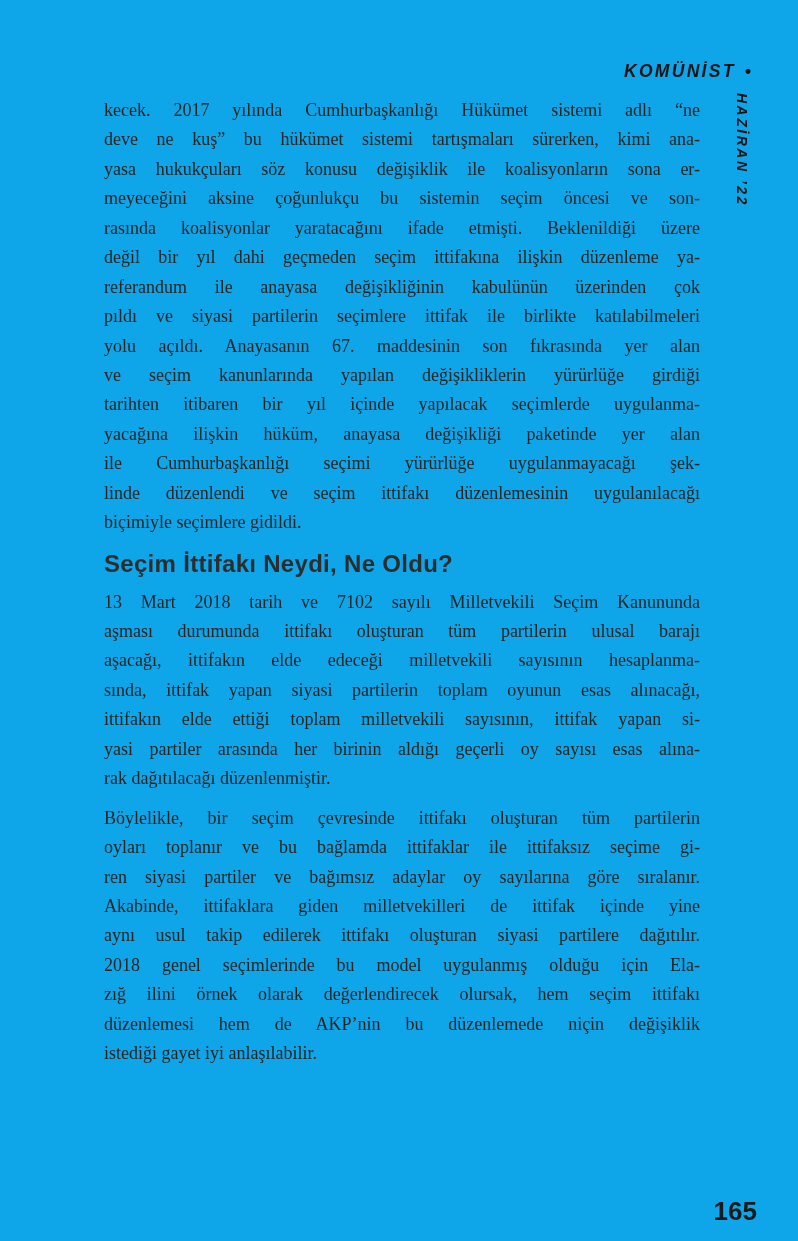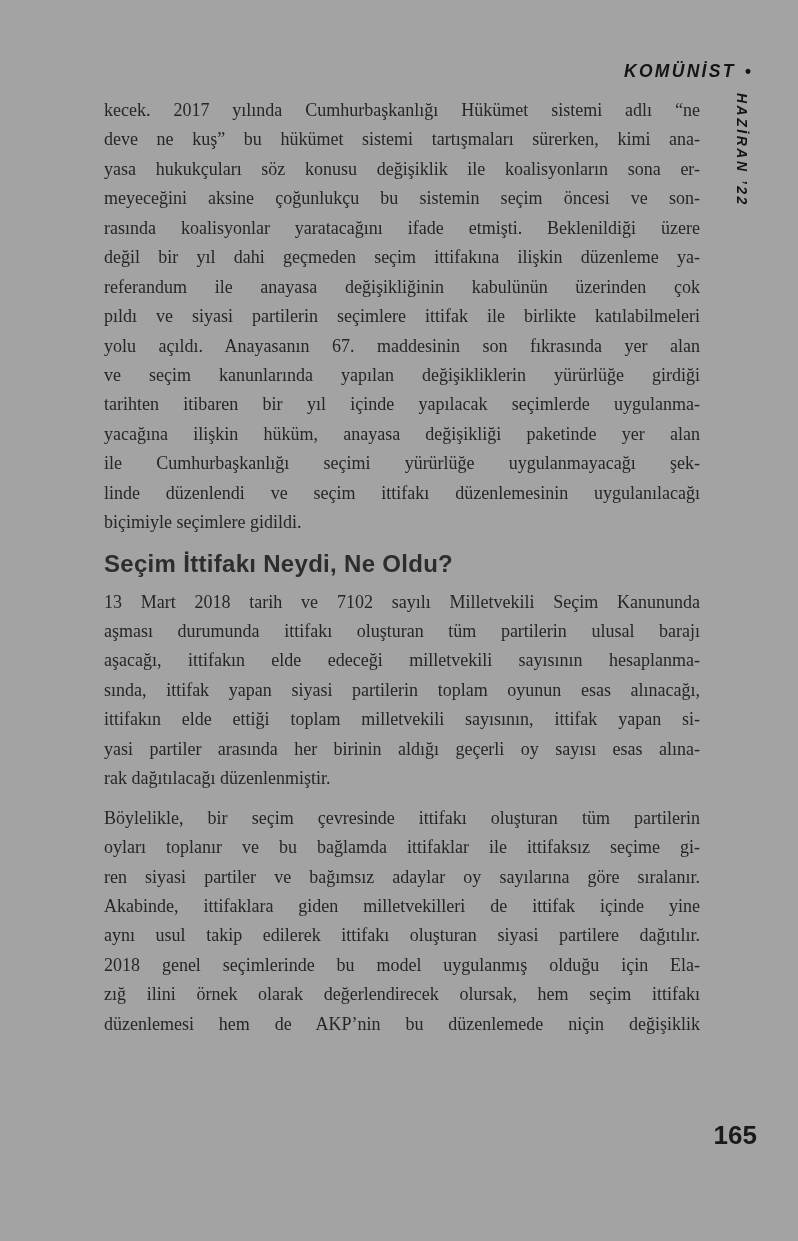--- a/index.html
+++ b/index.html
@@ -1,21 +1,21 @@
 <!DOCTYPE html>
 <html><head>
 <meta charset="utf-8">
 <style>
   * { margin: 0; padding: 0; box-sizing: border-box; }
   html, body { background: #e8e8e8; }
   .page {
     position: relative;
     width: 798px;
     height: 1241px;
-    background: #a3a3a3;
+    background: #0ea5e9;
     overflow: hidden;
     font-family: "Liberation Serif", "DejaVu Serif", serif;
   }
   
   .running-header {
     position: absolute;
     top: 60px;
     right: 47px;
     display: flex;
     align-items: center;
@@ -77,21 +77,21 @@
     font-size: 24px;
     line-height: 30px;
     letter-spacing: 0.3px;
     color: #2d2d2d;
     margin: 11px 0 9px 0;
   }
   .para3 { margin-top: 10px; }
   
   .page-number {
     position: absolute;
-    top: 1120px;
+    top: 1196px;
     right: 41px;
     font-family: "Liberation Sans", "DejaVu Sans", sans-serif;
     font-weight: 700;
     font-size: 26px;
     color: #1a1a1a;
   }
 </style>
 </head>
 <body>
 
@@ -138,19 +138,20 @@
 
     <div class="para para3">
         <div class="text-line">Böylelikle, bir seçim çevresinde ittifakı oluşturan tüm partilerin</div>
         <div class="text-line">oyları toplanır ve bu bağlamda ittifaklar ile ittifaksız seçime gi-</div>
         <div class="text-line">ren siyasi partiler ve bağımsız adaylar oy sayılarına göre sıralanır.</div>
         <div class="text-line">Akabinde, ittifaklara giden milletvekilleri de ittifak içinde yine</div>
         <div class="text-line">aynı usul takip edilerek ittifakı oluşturan siyasi partilere dağıtılır.</div>
         <div class="text-line">2018 genel seçimlerinde bu model uygulanmış olduğu için Ela-</div>
         <div class="text-line">zığ ilini örnek olarak değerlendirecek olursak, hem seçim ittifakı</div>
         <div class="text-line">düzenlemesi hem de AKP’nin bu düzenlemede niçin değişiklik</div>
+        <div class="text-line last">istediği gayet iyi anlaşılabilir.</div>
       </div>
 
   </div>
 
   <div class="page-number">165</div>
 
 </div>
 
 </body></html>

